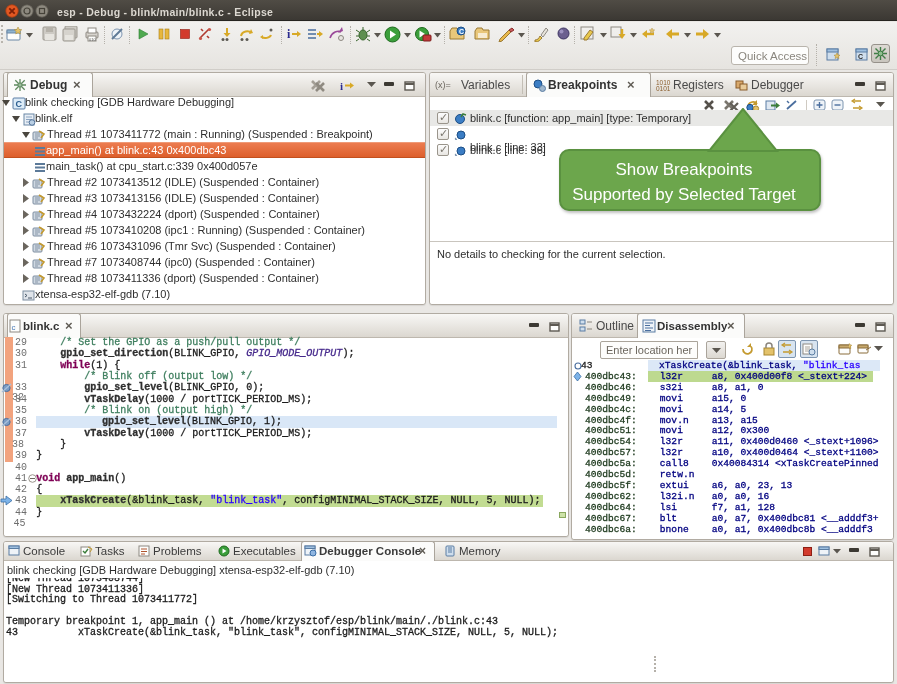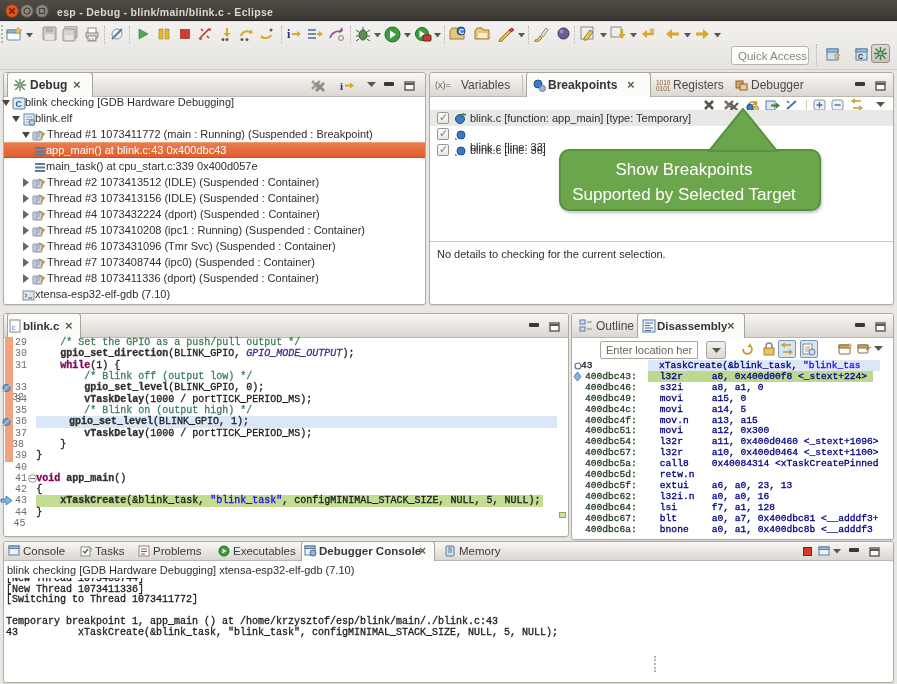--- a/index.html
+++ b/index.html
@@ -488,21 +488,21 @@
 <div class="num" style="left:12px;top:392px;width:15px;text-align:left">32</div>
 <div class="codeline" style="left:36.3px;top:370.96px">        <span class="c">/* Blink off (output low) */</span></div>
 <div class="num" style="left:12px;top:382.28px;width:15px;text-align:right">33</div>
 <div class="codeline" style="left:36.3px;top:382.28px">        <span class="f">gpio_set_level</span>(BLINK_GPIO, 0);</div>
 <div class="num" style="left:12px;top:393.6px;width:15px;text-align:right">34</div>
 <div class="codeline" style="left:36.3px;top:393.6px">        <span class="f">vTaskDelay</span>(1000 / portTICK_PERIOD_MS);</div>
 <div class="num" style="left:12px;top:404.92px;width:15px;text-align:right">35</div>
 <div class="codeline" style="left:36.3px;top:404.92px">        <span class="c">/* Blink on (output high) */</span></div>
 <div class="abs" style="left:36px;top:416.24px;width:521px;height:11.32px;background:#d9e7f7"></div>
 <div class="num" style="left:12px;top:416.24px;width:15px;text-align:right">36</div>
-<div class="codeline" style="left:21px;top:416.24px">        <span class="f">gpio_set_level</span>(BLINK_GPIO, 1);</div>
+<div class="codeline" style="left:54px;top:416.24px">        <span class="f">gpio_set_level</span>(BLINK_GPIO, 1);</div>
 <div class="num" style="left:12px;top:427.56px;width:15px;text-align:right">37</div>
 <div class="codeline" style="left:36.3px;top:427.56px">        <span class="f">vTaskDelay</span>(1000 / portTICK_PERIOD_MS);</div>
 <div class="num" style="left:12px;top:438.88px;width:15px;">38</div>
 <div class="codeline" style="left:36.3px;top:438.88px">    }</div>
 <div class="num" style="left:12px;top:450.2px;width:15px;text-align:right">39</div>
 <div class="codeline" style="left:36.3px;top:450.2px">}</div>
 <div class="num" style="left:12px;top:461.52px;width:15px;text-align:right">40</div>
 <div class="codeline" style="left:36.3px;top:461.52px"></div>
 <div class="num" style="left:12px;top:472.84000000000003px;width:15px;text-align:right">41</div>
 <div class="codeline" style="left:36.3px;top:472.84000000000003px"><span class="k">void</span> <span class="f">app_main</span>()</div>

